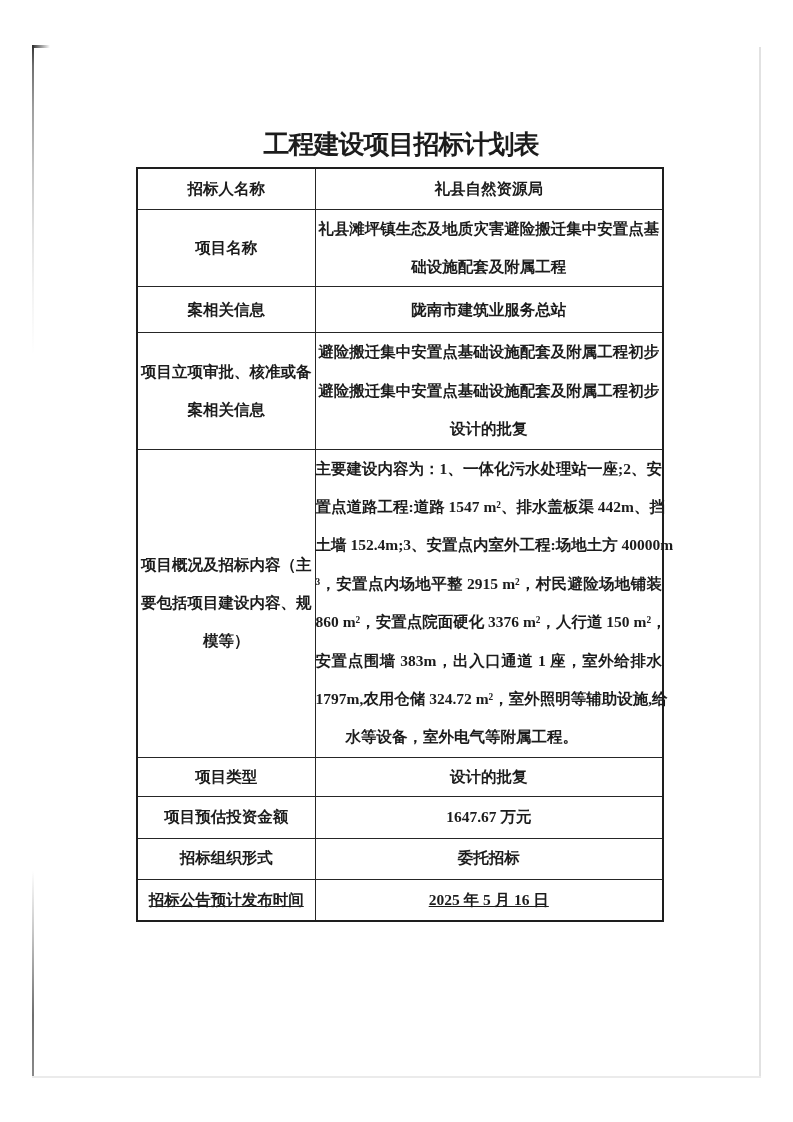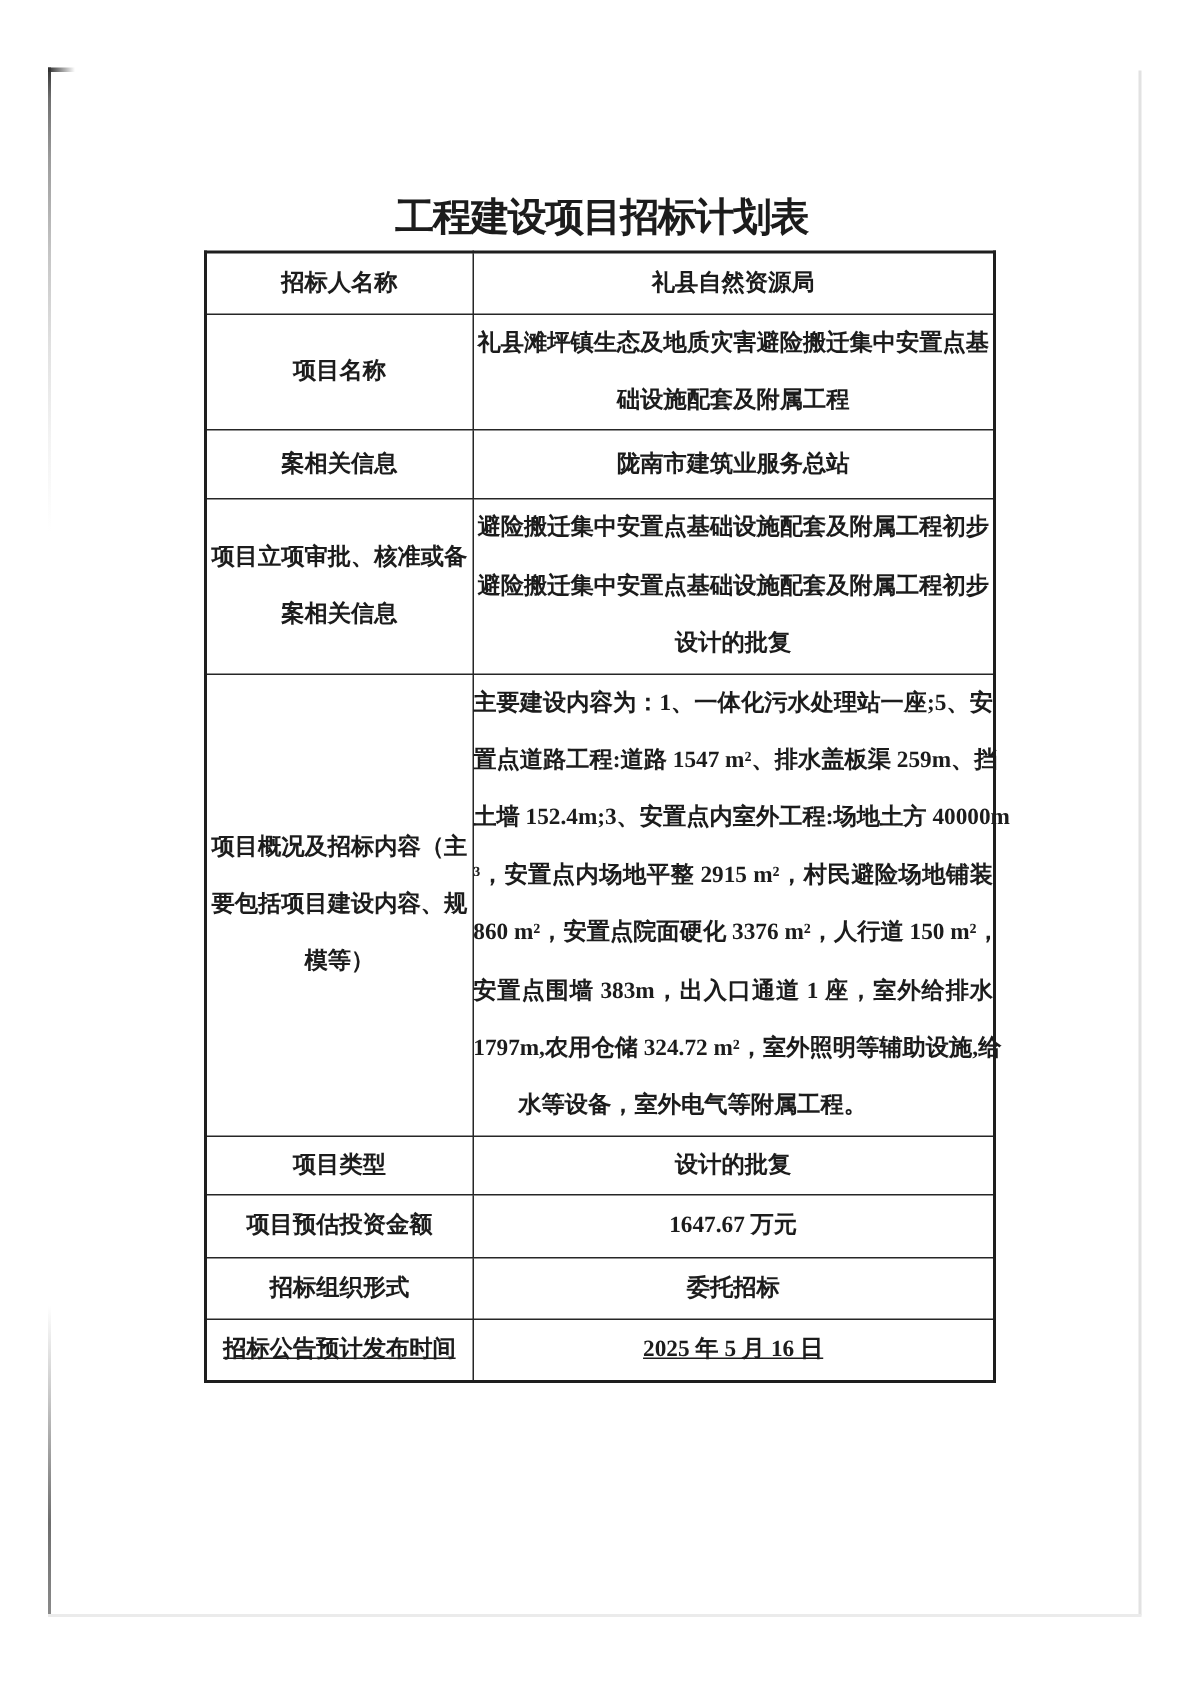--- a/index.html
+++ b/index.html
@@ -150,22 +150,22 @@
           <div class="line">设计的批复</div>
         </td>
     </tr>
     <tr class="r5">
       <td>
           <div class="line">项目概况及招标内容（主</div>
           <div class="line">要包括项目建设内容、规</div>
           <div class="line">模等）</div>
         </td>
       <td class="justify">
-          <div class="line">主要建设内容为：1、一体化污水处理站一座;5、安</div>
-          <div class="line">置点道路工程:道路 1547 m²、排水盖板渠 259m、挡</div>
+          <div class="line">主要建设内容为：1、一体化污水处理站一座;2、安</div>
+          <div class="line">置点道路工程:道路 1547 m²、排水盖板渠 442m、挡</div>
           <div class="line">土墙 152.4m;3、安置点内室外工程:场地土方 40000m</div>
           <div class="line">³，安置点内场地平整 2915 m²，村民避险场地铺装</div>
           <div class="line">860 m²，安置点院面硬化 3376 m²，人行道 150 m²，</div>
           <div class="line">安置点围墙 383m，出入口通道 1 座，室外给排水</div>
           <div class="line">1797m,农用仓储 324.72 m²，室外照明等辅助设施,给</div>
           <div class="line">水等设备，室外电气等附属工程。</div>
         </td>
     </tr>
     <tr class="r6">
       <td>

